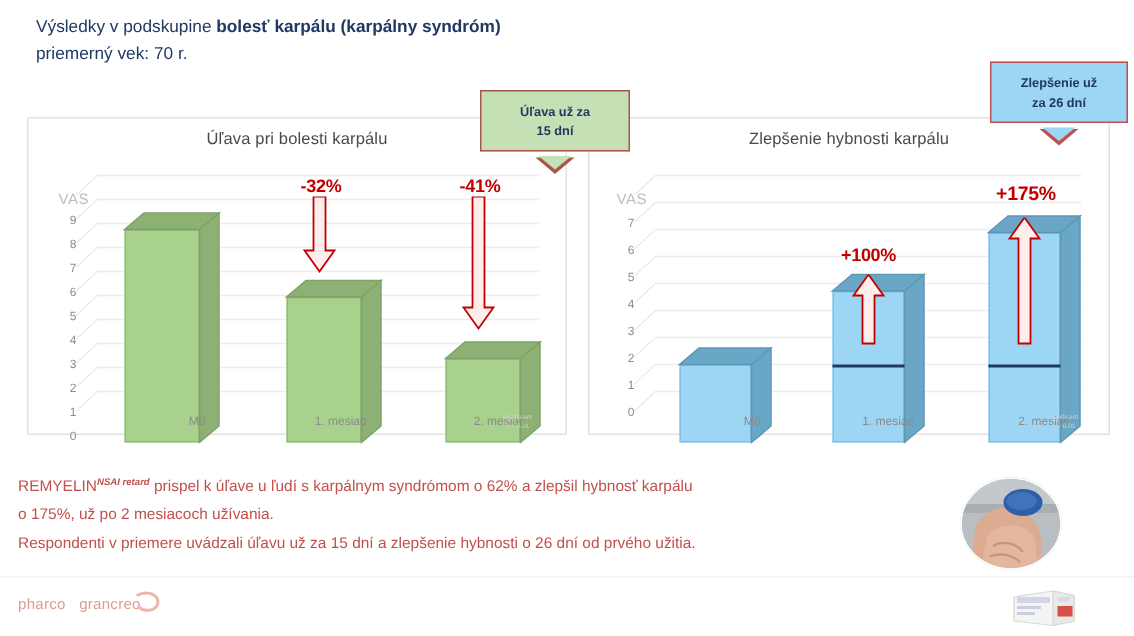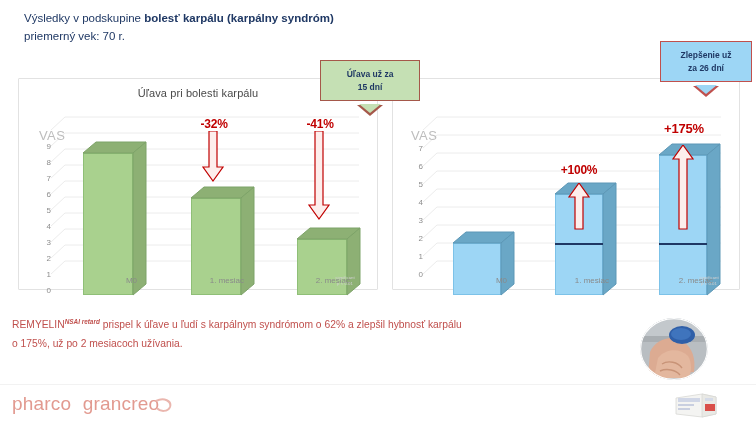--- a/index.html
+++ b/index.html
@@ -28,21 +28,21 @@
   .panel.right{left:392px;width:348px;}
 
   .chart-title{
     position:absolute;left:0;right:0;top:8px;text-align:center;
     font-size:11px;color:#4a4a4a;font-weight:400;letter-spacing:.1px;
   }
 
   .plot{position:absolute;left:0;top:0;right:0;bottom:0;}
 
   .vas{
-    position:absolute;font-size:13px;color:#bdbdbd;letter-spacing:.4px;
+    position:absolute;font-size:10px;color:#bdbdbd;letter-spacing:.4px;
   }
   .ytick{
     position:absolute;font-size:8px;color:#8c8c8c;width:14px;text-align:right;
   }
   .xlab{
     position:absolute;font-size:8px;color:#8a8a8a;text-align:right;width:60px;
   }
   .signif{
     position:absolute;font-size:4.4px;color:#cfcfcf;text-align:center;
     line-height:6px;width:60px;
@@ -95,21 +95,21 @@
 
   
   .photo{
     position:absolute;left:640px;top:318px;width:68px;height:62px;
     border-radius:50%;overflow:hidden;
   }
 
   
   .footer-logo{
     position:absolute;left:12px;top:393px;
-    font-size:19px;color:#e29a90;letter-spacing:.2px;
+    font-size:10px;color:#e29a90;letter-spacing:.2px;
   }
   .prodbox{position:absolute;left:672px;top:392px;width:46px;height:26px;}
 
   .divider{position:absolute;left:0;right:0;top:384px;height:1px;background:#f2f2f2;}
 </style>
 </head>
 <body>
 
 <div class="slide">
 
@@ -190,20 +190,21 @@
       <div class="xlab" style="left:271px;top:197px;">2. mesiac</div>
 
       <div class="signif" style="left:296px;top:196px;">
         <div>significant</div>
         <div>p &lt; 0.01</div>
       </div>
     </div>
   </div>
 
   <div class="panel right">
+    <div class="chart-title">Zlepšenie hybnosti karpálu</div>
 
     <div class="plot">
       <svg width="346" height="210" style="position:absolute;left:0;top:0;">
         <g stroke="#ececec" stroke-width="1" fill="none">
           <path d="M30 195 L44 182 L328 182"></path>
           <path d="M30 177 L44 164 L328 164"></path>
           <path d="M30 159 L44 146 L328 146"></path>
           <path d="M30 141 L44 128 L328 128"></path>
           <path d="M30 123 L44 110 L328 110"></path>
           <path d="M30 105 L44 92  L328 92"></path>
@@ -285,20 +286,21 @@
       <div>Zlepšenie už</div>
       <div>za 26 dní</div>
     </div>
     <div class="tail" style="top:45px;"></div>
     <div class="tail2" style="top:44px;"></div>
   </div>
 
   <div class="para">
     <div><span>REMYELIN</span><sup>NSAI retard</sup><span> prispel k úľave u ľudí s karpálnym syndrómom o 62% a zlepšil hybnosť karpálu</span></div>
     <div>o 175%, už po 2 mesiacoch užívania.</div>
+    <div>Respondenti v priemere uvádzali úľavu už za 15 dní a zlepšenie hybnosti o 26 dní od prvého užitia.</div>
   </div>
 
   <div class="photo">
     <svg width="68" height="62" viewBox="0 0 68 62">
       <defs>
         <clipPath id="circ">
             <ellipse cx="34" cy="31" rx="34" ry="31"></ellipse>
           </clipPath>
       </defs>
       <g clip-path="url(#circ)">

